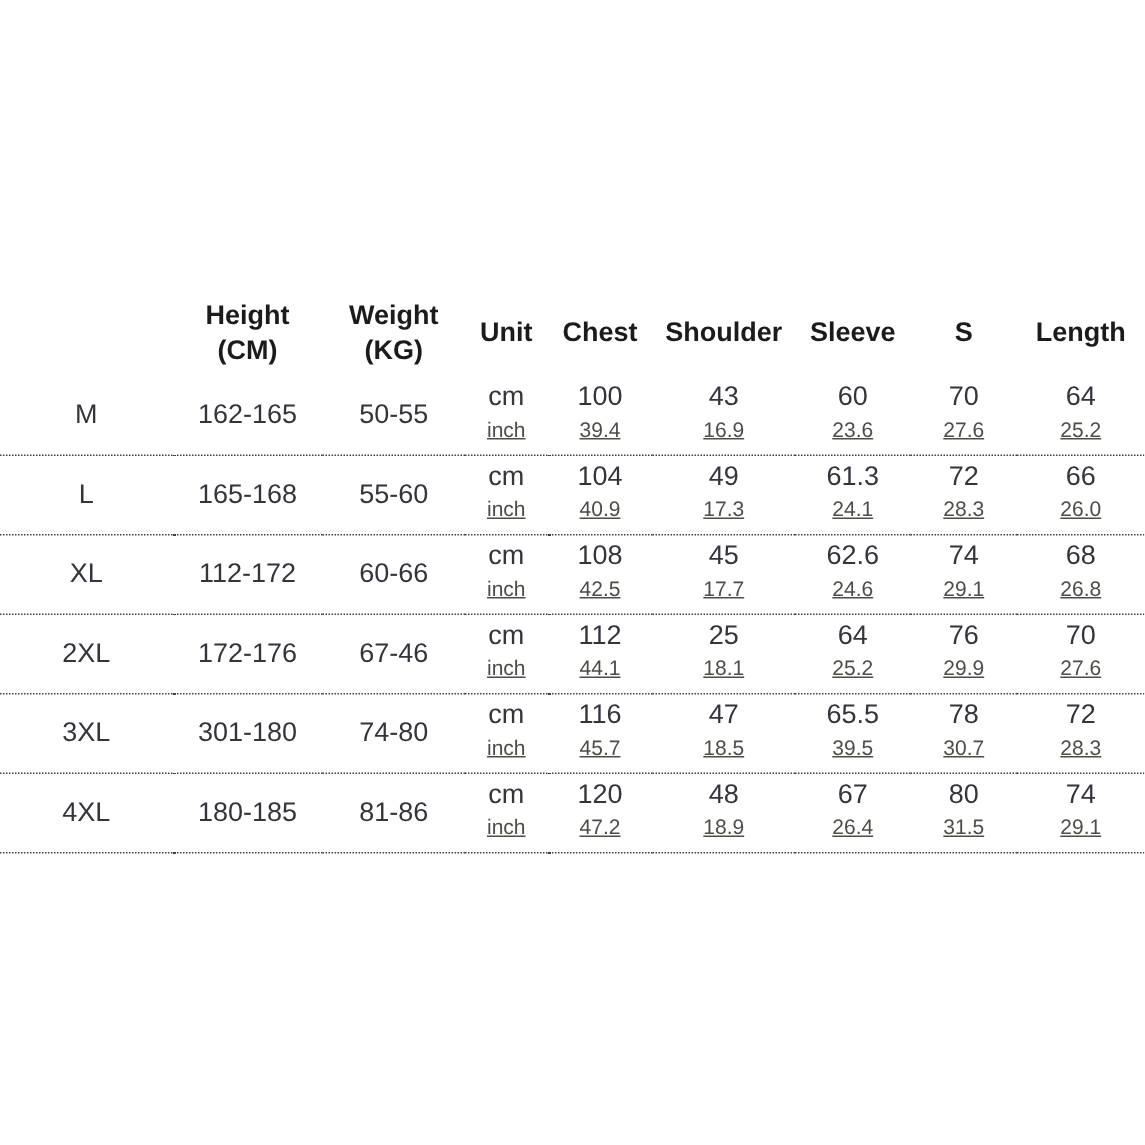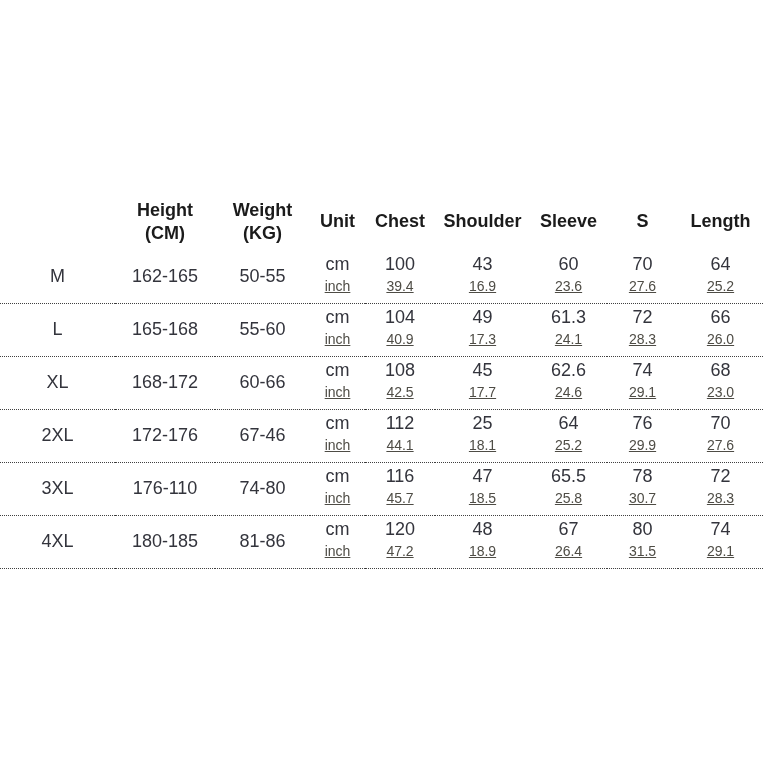--- a/index.html
+++ b/index.html
@@ -145,36 +145,36 @@
           <td>17.3</td>
           <td>24.1</td>
           <td>28.3</td>
           <td>26.0</td>
         </tr>
       </tbody>
 
       <tbody>
         <tr class="row-cm">
           <td class="c-span" rowspan="2">XL</td>
-          <td class="c-span" rowspan="2">168-172</td>
+          <td class="c-span" rowspan="2">112-172</td>
           <td class="c-span" rowspan="2">60-66</td>
           <td>cm</td>
           <td>108</td>
           <td>45</td>
           <td>62.6</td>
           <td>74</td>
           <td>68</td>
         </tr>
         <tr class="row-inch">
           <td>inch</td>
           <td>42.5</td>
           <td>17.7</td>
           <td>24.6</td>
           <td>29.1</td>
-          <td>23.0</td>
+          <td>26.8</td>
         </tr>
       </tbody>
 
       <tbody>
         <tr class="row-cm">
           <td class="c-span" rowspan="2">2XL</td>
           <td class="c-span" rowspan="2">172-176</td>
           <td class="c-span" rowspan="2">67-46</td>
           <td>cm</td>
           <td>112</td>
@@ -189,34 +189,34 @@
           <td>18.1</td>
           <td>25.2</td>
           <td>29.9</td>
           <td>27.6</td>
         </tr>
       </tbody>
 
       <tbody>
         <tr class="row-cm">
           <td class="c-span" rowspan="2">3XL</td>
-          <td class="c-span" rowspan="2">176-110</td>
+          <td class="c-span" rowspan="2">301-180</td>
           <td class="c-span" rowspan="2">74-80</td>
           <td>cm</td>
           <td>116</td>
           <td>47</td>
           <td>65.5</td>
           <td>78</td>
           <td>72</td>
         </tr>
         <tr class="row-inch">
           <td>inch</td>
           <td>45.7</td>
           <td>18.5</td>
-          <td>25.8</td>
+          <td>39.5</td>
           <td>30.7</td>
           <td>28.3</td>
         </tr>
       </tbody>
 
       <tbody>
         <tr class="row-cm">
           <td class="c-span" rowspan="2">4XL</td>
           <td class="c-span" rowspan="2">180-185</td>
           <td class="c-span" rowspan="2">81-86</td>

